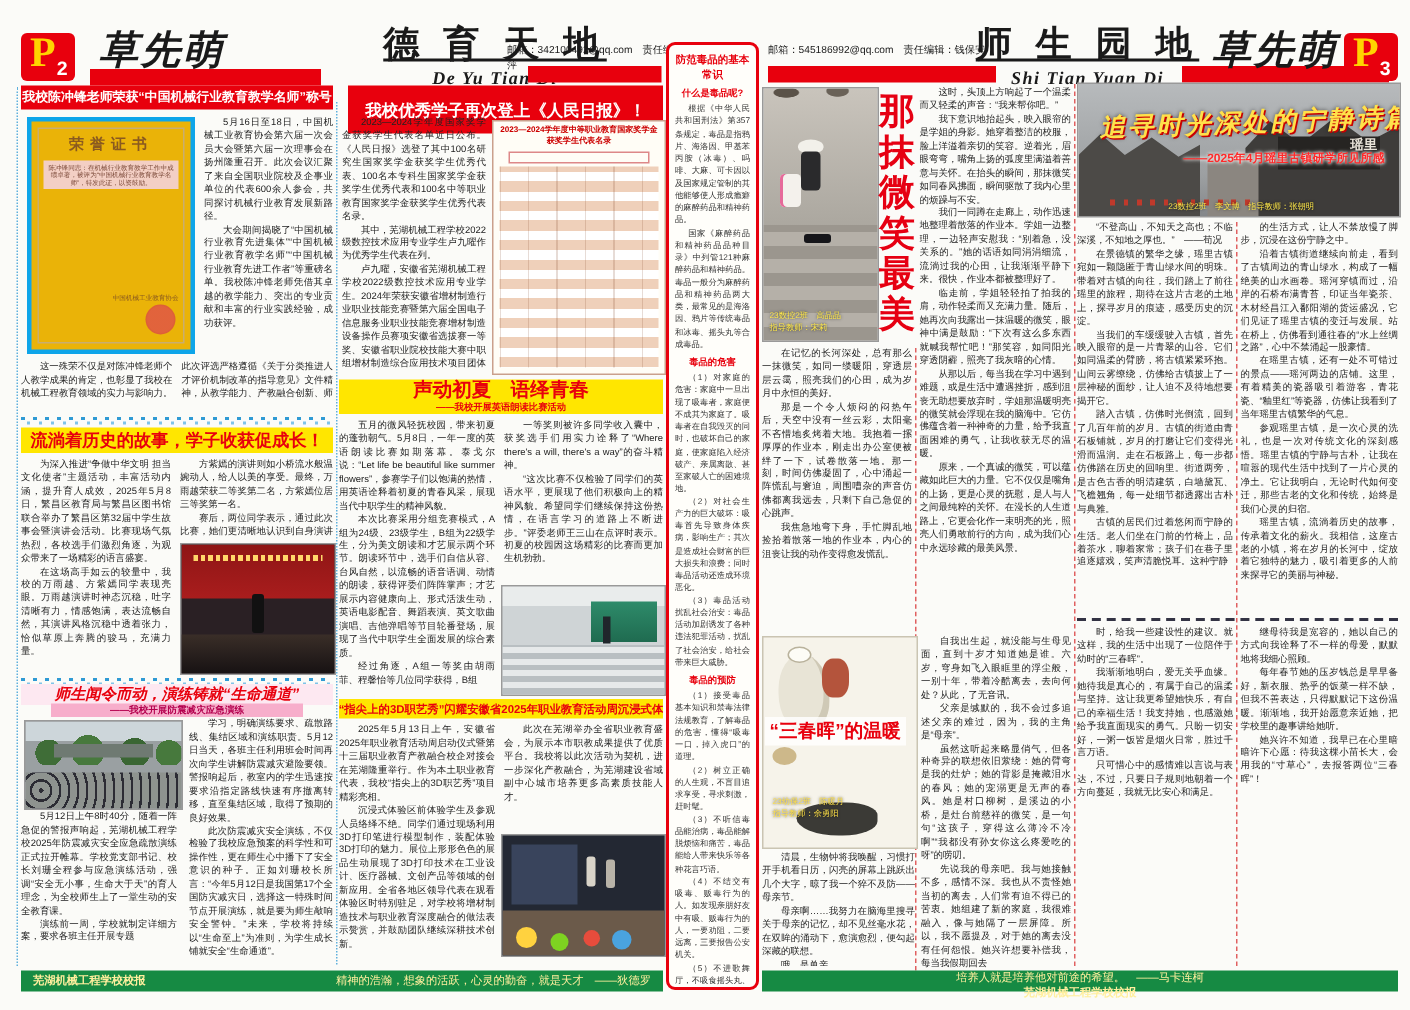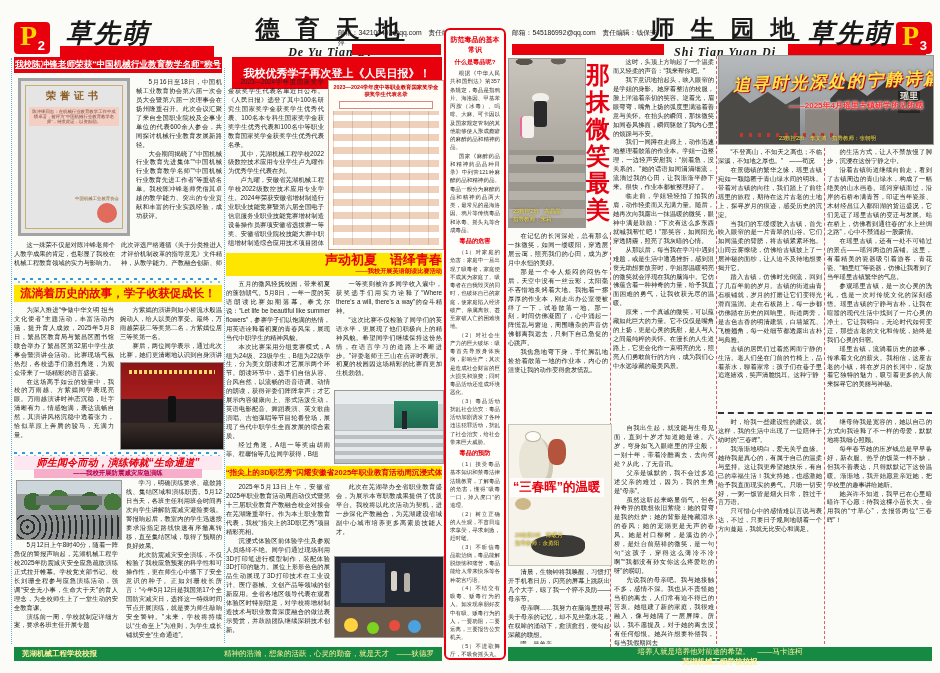--- a/index.html
+++ b/index.html
@@ -20,21 +20,21 @@
   .plogo .N{position:absolute;right:5px;bottom:1px;color:#fff;font-size:13px;font-weight:bold;}
   .divblue{position:absolute;height:5px;background:
      repeating-linear-gradient(90deg,#2f9ad4 0 3px,transparent 3px 8px),
      repeating-linear-gradient(90deg,transparent 0 4px,#7fc3e8 4px 6px,transparent 6px 8px);background-position:0 0,0 3px;background-size:100% 2px;background-repeat:repeat-x;}
   .greenfoot{position:absolute;height:14px;background:#168a43;color:#ffef9e;font-size:7.5px;display:flex;align-items:center;justify-content:space-between;padding:0 8px;box-sizing:border-box;}
   .vsep-red{position:absolute;width:0;border-left:1px dashed #e06060;}
   .vsep-blue{position:absolute;width:0;border-left:1px dotted #5fb0dc;}
   .photo{position:absolute;overflow:hidden;border:1px solid #999;}
   .capY{position:absolute;color:#ffe84a;font-size:5.5px;line-height:1.3;text-shadow:0 0 2px rgba(0,0,0,.8);}
   
-  .cert{position:absolute;background:#e5e5e5;border:3px solid #a3a3a3;box-sizing:border-box;}
+  .cert{position:absolute;background:#eab308;border:3px solid #0ea5e9;box-sizing:border-box;}
   .cert .in{position:absolute;inset:4px;border:1px solid #c9ae6e;}
   .cert h5{margin:8px 0 4px;text-align:center;color:#8a5a20;font-size:10px;letter-spacing:4px;font-family:"Liberation Serif",serif;}
   .cert .pink{margin:2px 8px;background:#f3cfc4;font-size:4.4px;color:#7c4a3a;padding:2px;text-align:center;}
   .cert .seal{position:absolute;right:10px;bottom:10px;width:20px;height:20px;border-radius:50%;background:radial-gradient(circle,#e05545 0 60%,#c83a2a 100%);opacity:.85;}
   .cert .issuer{position:absolute;right:8px;bottom:32px;font-size:4.4px;color:#8a5a20;}
   
   .strip{position:absolute;border:2px solid #e8000d;border-radius:6px;background:#fffefa;box-sizing:border-box;padding:5px 4px;overflow:hidden;}
   .strip .t{color:#e8000d;font-weight:bold;font-size:7px;text-align:center;margin:0 0 3px;}
   .strip .sh{color:#e8000d;font-weight:bold;font-size:6.2px;text-align:center;margin:3px 0 2px;}
   .strip .bd{font-size:5.5px;line-height:1.5;text-align:justify;color:#333;}
@@ -57,21 +57,21 @@
 </div>
 <div class="abs script" style="left:66px;top:16px;">草先萌</div>
 <div class="redbar" style="left:60px;top:46px;width:154px;height:11px;"></div>
 <div class="abs" style="left:250px;top:13px;width:160px;text-align:center;">
   <div class="masthead">德 育 天 地</div>
   <div class="pinyin">De Yu Tian Di</div>
 </div>
 <div class="abs" style="left:338px;top:28px;width:140px;font-size:6.8px;">邮箱：342100492@qq.com　责任编辑：蒋丽萍</div>
 <div class="redbar" style="left:352px;top:44px;width:89px;height:11px;"></div>
 
-<div class="hbar" style="left:14px;top:57px;width:208px;height:16px;font-size:8.6px;text-decoration:underline;">我校陈冲锋老师荣获“中国机械行业教育教学名师”称号</div>
+<div class="hbar" style="left:14px;top:57px;width:208px;height:16px;font-size:8.6px;">我校陈冲锋老师荣获“中国机械行业教育教学名师”称号</div>
 <div class="hbar" style="left:232px;top:57px;width:210px;height:32px;font-size:11px;">我校优秀学子再次登上《人民日报》！</div>
 
 <div class="vsep-blue" style="left:224px;top:68px;height:575px;"></div>
 <div class="vsep-blue" style="left:11px;top:58px;height:586px;"></div>
 
 <div class="cert" style="left:18px;top:78px;width:112px;height:158px;">
   <div class="in"></div>
   <h5>荣誉证书</h5>
   <div class="pink">陈冲锋同志：在机械行业教育教学工作中成绩卓著，被评为“中国机械行业教育教学名师”，特发此证，以资鼓励。</div>
   <div class="issuer">中国机械工业教育协会</div>
@@ -126,21 +126,21 @@
     <p class="para">2023—2024学年度国家奖学金获奖学生代表名单近日公布。《人民日报》选登了其中100名研究生国家奖学金获奖学生优秀代表、100名本专科生国家奖学金获奖学生优秀代表和100名中等职业教育国家奖学金获奖学生优秀代表名录。</p>
     <p class="para">其中，芜湖机械工程学校2022级数控技术应用专业学生卢九曜作为优秀学生代表在列。</p>
     <p class="para">卢九曜，安徽省芜湖机械工程学校2022级数控技术应用专业学生。2024年荣获安徽省增材制造行业职业技能竞赛暨第六届全国电子信息服务业职业技能竞赛增材制造设备操作员赛项安徽省选拔赛一等奖、安徽省职业院校技能大赛中职组增材制造综合应用技术项目团体一等奖。</p>
   </div>
 <div class="photo" style="left:328px;top:80px;width:114px;height:168px;background:#fffdf6;border:1px solid #caa08c;">
   <div class="abs" style="left:4px;top:3px;right:4px;color:#c00;font-weight:bold;font-size:5.4px;line-height:1.25;text-align:center;">2023—2024学年度中等职业教育国家奖学金获奖学生代表名录</div>
   <div class="abs" style="left:10px;top:20px;right:10px;height:6px;border:1px solid #d88;"></div>
   <div class="clipgrid"></div>
 </div>
 
-<div class="ybar" style="left:226px;top:253px;width:216px;height:23px;align-items:flex-end;">
+<div class="ybar" style="left:226px;top:253px;width:216px;height:23px;">
   <div style="font-size:13px;line-height:1.1;">声动初夏　语绎青春</div>
   <div style="font-size:6.2px;font-weight:bold;">——我校开展英语朗读比赛活动</div>
 </div>
 <div class="txt" style="left:226px;top:280px;width:104px;height:182px;">
     <p class="para">五月的微风轻抚校园，带来初夏的蓬勃朝气。5月8日，一年一度的英语朗读比赛如期落幕。泰戈尔说：“Let life be beautiful like summer flowers”，参赛学子们以饱满的热情，用英语诠释着初夏的青春风采，展现当代中职学生的精神风貌。</p>
     <p class="para">本次比赛采用分组竞赛模式，A组为24级、23级学生，B组为22级学生，分为美文朗读和才艺展示两个环节。朗读环节中，选手们自信从容、台风自然，以流畅的语音语调、动情的朗读，获得评委们阵阵掌声；才艺展示内容健康向上、形式活泼生动，英语电影配音、舞蹈表演、英文歌曲演唱、吉他弹唱等节目轮番登场，展现了当代中职学生全面发展的综合素质。</p>
     <p class="para">经过角逐，A组一等奖由胡雨菲、程馨怡等几位同学获得，B组</p>
   </div>
 <div class="txt" style="left:336px;top:280px;width:106px;height:106px;">
     <p class="para">一等奖则被许多同学收入囊中，获奖选手们用实力诠释了“Where there's a will, there's a way”的奋斗精神。</p>
@@ -261,21 +261,21 @@
     <p class="para">父亲是缄默的，我不会过多追述父亲的难过，因为，我的主角是“母亲”。</p>
     <p class="para">虽然这听起来略显俏气，但各种奇异的联想依旧萦绕：她的臂弯是我的灶炉；她的背影是掩藏泪水的春风；她的宠溺更是无声的春风。她是村口柳树，是溪边的小桥，是灶台前慈祥的微笑，是一句句“这孩子，穿得这么薄冷不冷啊”“我都没有孙女你这么疼爱吃的呀”的唠叨。</p>
     <p class="para">先说我的母亲吧。我与她接触不多，感情不深。我也从不责怪她当初的离去，人们常有迫不得已的苦衷。她组建了新的家庭，我很难融入，像与她隔了一层屏障。所以，我不愿提及，对于她的离去没有任何怨恨。她兴许想要补偿我，每当我假期回去</p>
   </div>
 
 <div class="photo" style="left:718px;top:55px;width:214px;height:88px;background:linear-gradient(#b7babc,#9c9fa1 70%,#84878a);">
   <div class="abs" style="left:0;top:34%;width:38%;height:66%;background:#4c4a47;clip-path:polygon(0 30%,18% 6%,38% 30%,60% 10%,82% 32%,100% 18%,100% 100%,0 100%);"></div>
   <div class="abs" style="right:0;top:22%;width:48%;height:78%;background:#3e3c3a;clip-path:polygon(0 34%,16% 8%,36% 30%,58% 4%,80% 28%,100% 12%,100% 100%,0 100%);"></div>
   <div class="abs" style="left:40%;top:52%;width:16%;height:48%;background:#8b8680;"></div>
   <div class="abs" style="left:10%;bottom:8%;width:44%;height:4px;background:repeating-linear-gradient(90deg,#c0392b 0 3px,transparent 3px 9px);"></div>
-  <div class="abs" style="right:6%;top:40%;width:22px;height:22px;background:#262422;color:#e8e3d8;font-size:9px;font-weight:bold;line-height:11px;text-align:center;">瑶里</div>
+  <div class="abs" style="right:6%;top:40%;width:22px;height:22px;background:#262422;color:#e8e3d8;font-size:9px;font-weight:bold;line-height:11px;text-align:center;padding-left:46px;">瑶里</div>
   <div class="caltitle" style="left:14px;top:14px;">追寻时光深处的宁静诗篇</div>
   <div class="calsub" style="right:10px;top:44px;">——2025年4月瑶里古镇研学所见所感</div>
   <div class="capY" style="left:28%;bottom:2px;">23数控2班　李文博　指导教师：张朝明</div>
 </div>
 <div class="txt" style="left:718px;top:148px;width:104px;height:260px;">
     <p class="para">“不登高山，不知天之高也；不临深溪，不知地之厚也。”　——荀况</p>
     <p class="para">在景德镇的繁华之缘，瑶里古镇宛如一颗隐匿于青山绿水间的明珠。带着对古镇的向往，我们踏上了前往瑶里的旅程，期待在这片古老的土地上，探寻岁月的痕迹，感受历史的沉淀。</p>
     <p class="para">当我们的车缓缓驶入古镇，首先映入眼帘的是一片青翠的山谷。它们如同温柔的臂膀，将古镇紧紧环抱。山间云雾缭绕，仿佛给古镇披上了一层神秘的面纱，让人迫不及待地想要揭开它。</p>
     <p class="para">踏入古镇，仿佛时光倒流，回到了几百年前的岁月。古镇的街道由青石板铺就，岁月的打磨让它们变得光滑而温润。走在石板路上，每一步都仿佛踏在历史的回响里。街道两旁，是古色古香的明清建筑，白墙黛瓦、飞檐翘角，每一处细节都透露出古朴与典雅。</p>
     <p class="para">古镇的居民们过着悠闲而宁静的生活。老人们坐在门前的竹椅上，品着茶水，聊着家常；孩子们在巷子里追逐嬉戏，笑声清脆悦耳。这种宁静</p>

